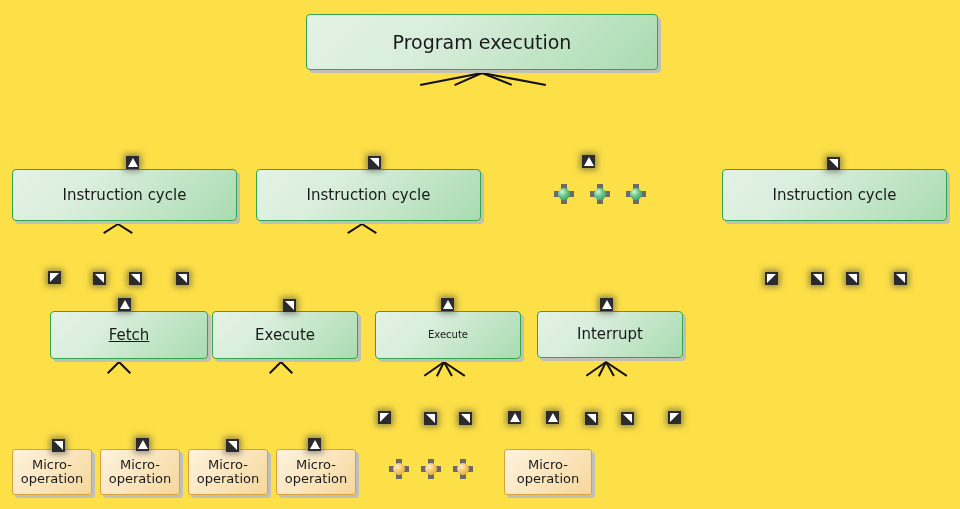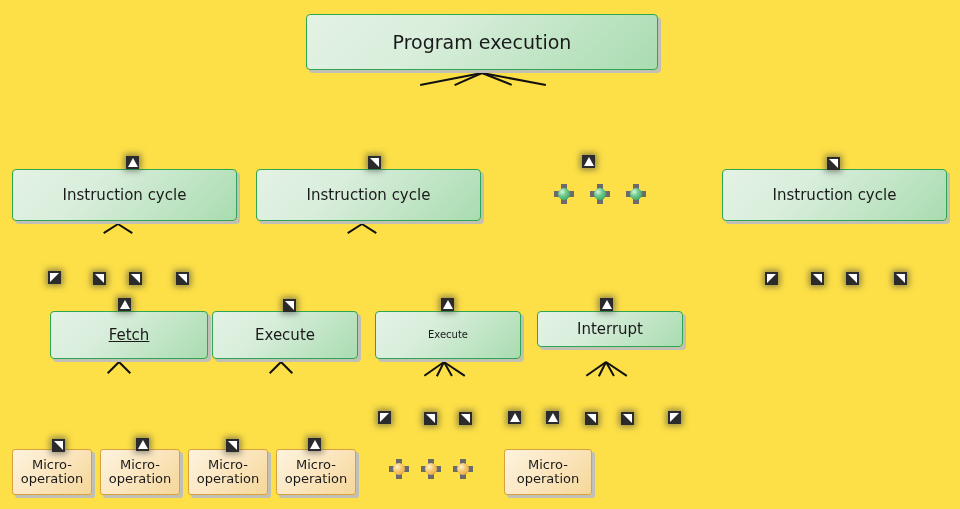--- a/index.html
+++ b/index.html
@@ -190,21 +190,21 @@
       </div>
       <div class="node green" style="left: 50px; top: 311px; width: 158px; height: 48px; text-decoration: underline;">
         <span class="node-label" style="font-size: 15px;">Fetch</span>
       </div>
       <div class="node green" style="left: 212px; top: 311px; width: 146px; height: 48px;">
         <span class="node-label" style="font-size: 15px;">Execute</span>
       </div>
       <div class="node green" style="left: 375px; top: 311px; width: 146px; height: 48px;">
         <span class="node-label" style="font-size: 10px;">Execute</span>
       </div>
-      <div class="node green" style="left: 537px; top: 311px; width: 146px; height: 36px;">
+      <div class="node green" style="left: 537px; top: 311px; width: 146px; height: 47px;">
         <span class="node-label" style="font-size: 15px;">Interrupt</span>
       </div>
       <div class="node orange" style="left: 12px; top: 449px; width: 80px; height: 46px;">
         <span class="node-label" style="font-size: 13px;">Micro-
 operation</span>
       </div>
       <div class="node orange" style="left: 100px; top: 449px; width: 80px; height: 46px;">
         <span class="node-label" style="font-size: 13px;">Micro-
 operation</span>
       </div>

